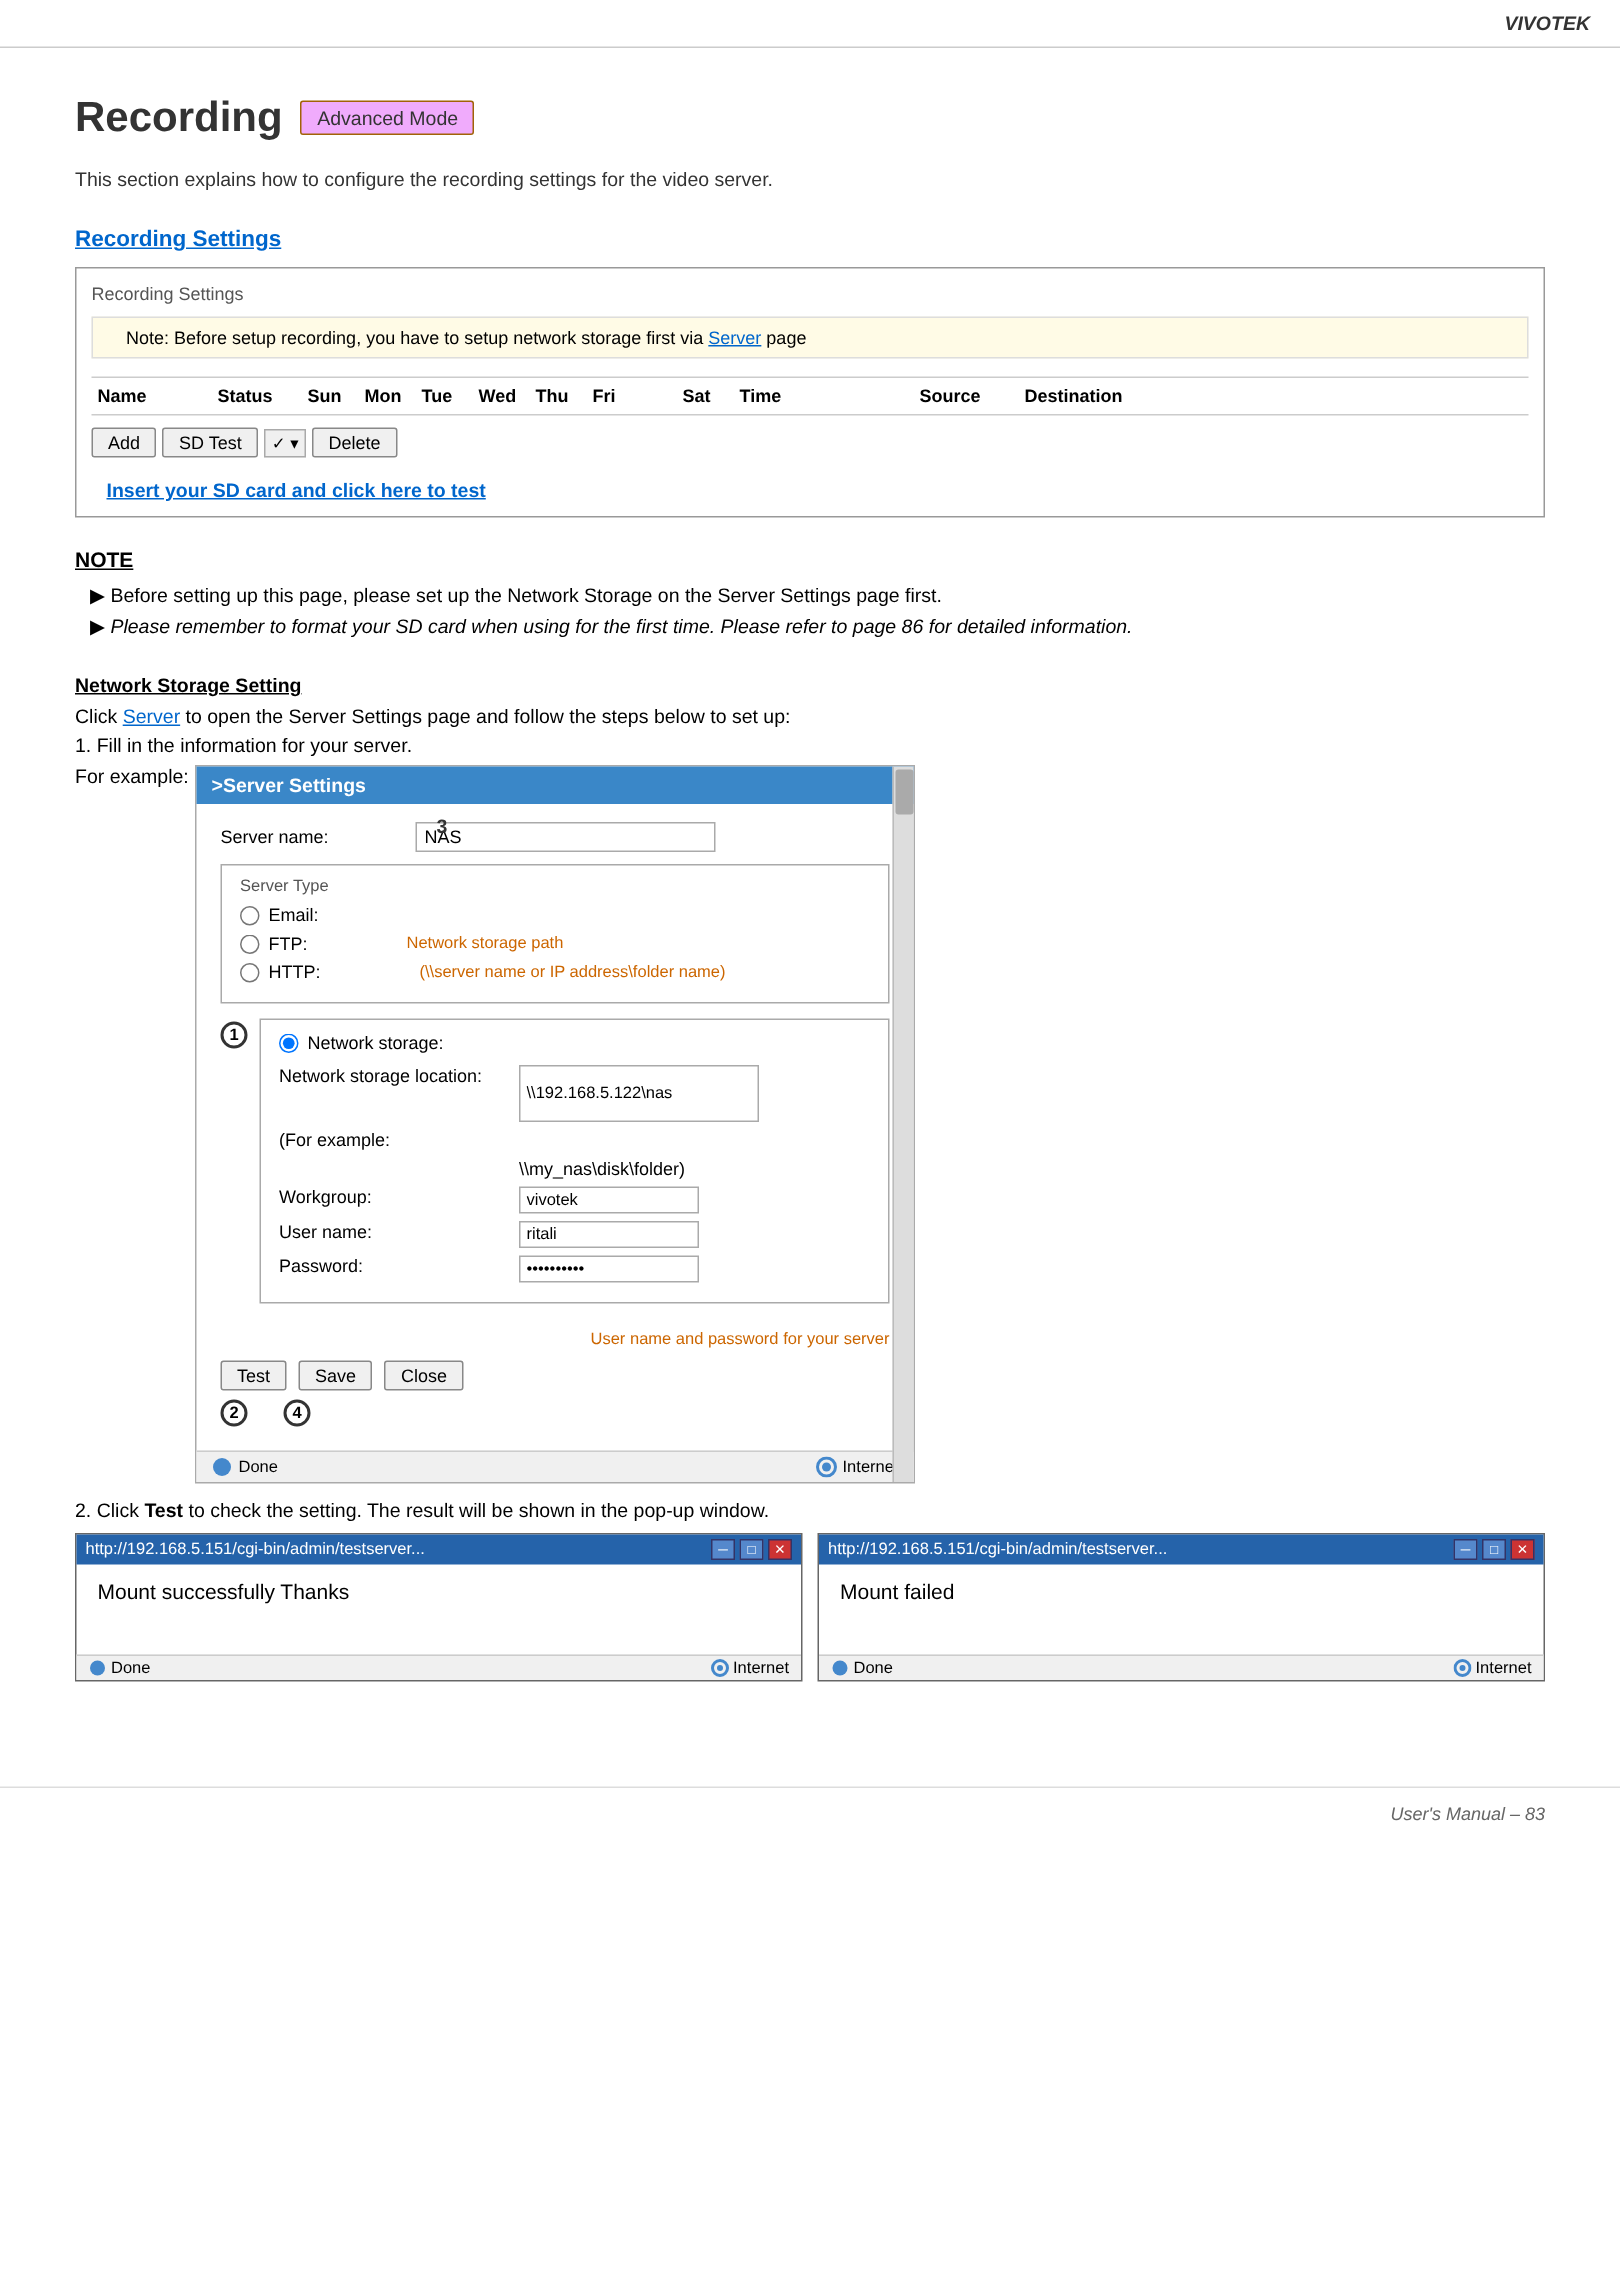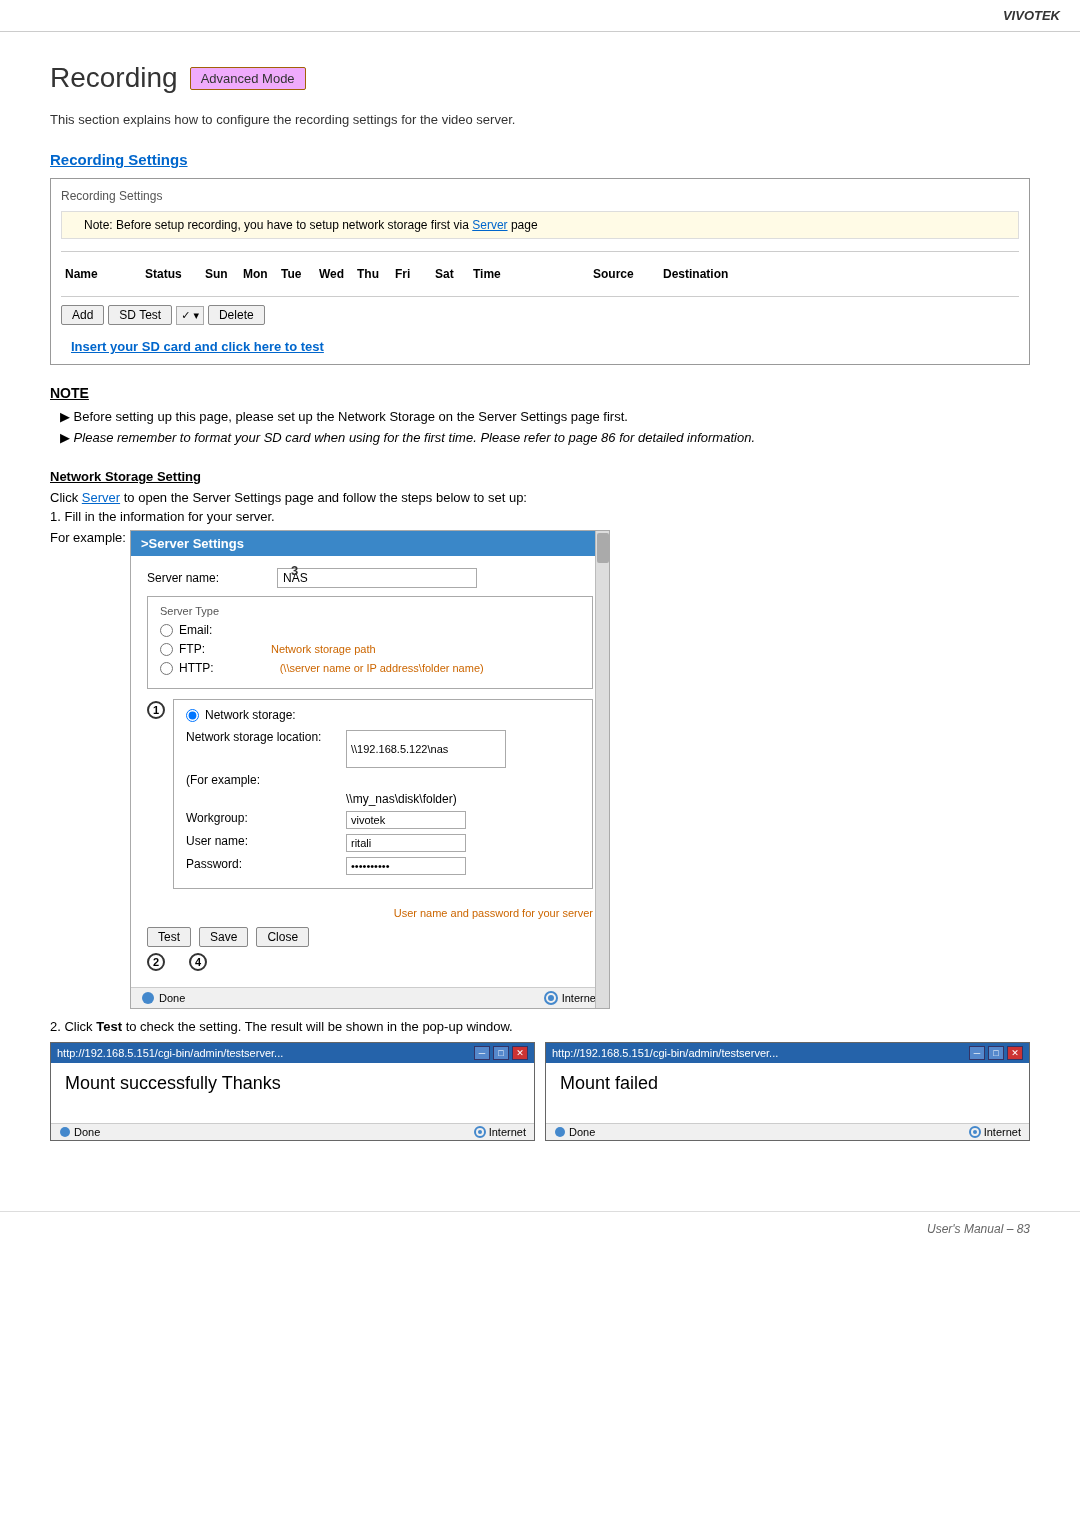--- a/index.html
+++ b/index.html
@@ -26,21 +26,21 @@
       padding: 30px 50px 50px 50px;
     }
     .page-title-row {
       display: flex;
       align-items: center;
       gap: 12px;
       margin-bottom: 18px;
     }
     .page-title {
       font-size: 28px;
-      font-weight: normal;
+      font-weight: bold;
       color: #333;
     }
     .advanced-mode-badge {
       border: 1px solid #a16207;
       padding: 3px 10px;
       font-size: 13px;
       color: #333;
       background: #f0abfc;
       border-radius: 2px;
     }
@@ -76,33 +76,33 @@
     }
     .note-bar a {
       color: #0066cc;
       text-decoration: underline;
     }
     .table-header-row {
       display: flex;
       align-items: flex-end;
       border-top: 1px solid #ccc;
       border-bottom: 1px solid #ccc;
-      padding: 15px 4px;
+      padding: 5px 4px;
       font-size: 12px;
       font-weight: bold;
       gap: 0;
     }
     .th-name { width: 80px; }
     .th-status { width: 60px; }
     .th-sun { width: 38px; }
     .th-mon { width: 38px; }
     .th-tue { width: 38px; }
     .th-wed { width: 38px; }
     .th-thu { width: 38px; }
-    .th-fri { width: 40px; }
+    .th-fri { width: 60px; }
     .th-sat { width: 38px; }
     .th-time { width: 120px; }
     .th-source { width: 70px; }
     .th-destination { width: 90px; }
     .action-row {
       display: flex;
       align-items: center;
       gap: 4px;
       margin-top: 8px;
     }
@@ -302,21 +302,21 @@
       display: inline-flex;
       align-items: center;
       justify-content: center;
       font-size: 9px;
       color: #fff;
       cursor: pointer;
     }
     .popup-icon-btn.red { background: #cc3333; }
     .popup-body {
       padding: 10px 14px 4px 14px;
-      font-size: 18px;
+      font-size: 14px;
       min-height: 60px;
     }
     .popup-statusbar {
       background: #f0f0f0;
       border-top: 1px solid #ccc;
       padding: 2px 8px;
       display: flex;
       justify-content: space-between;
       font-size: 11px;
     }

